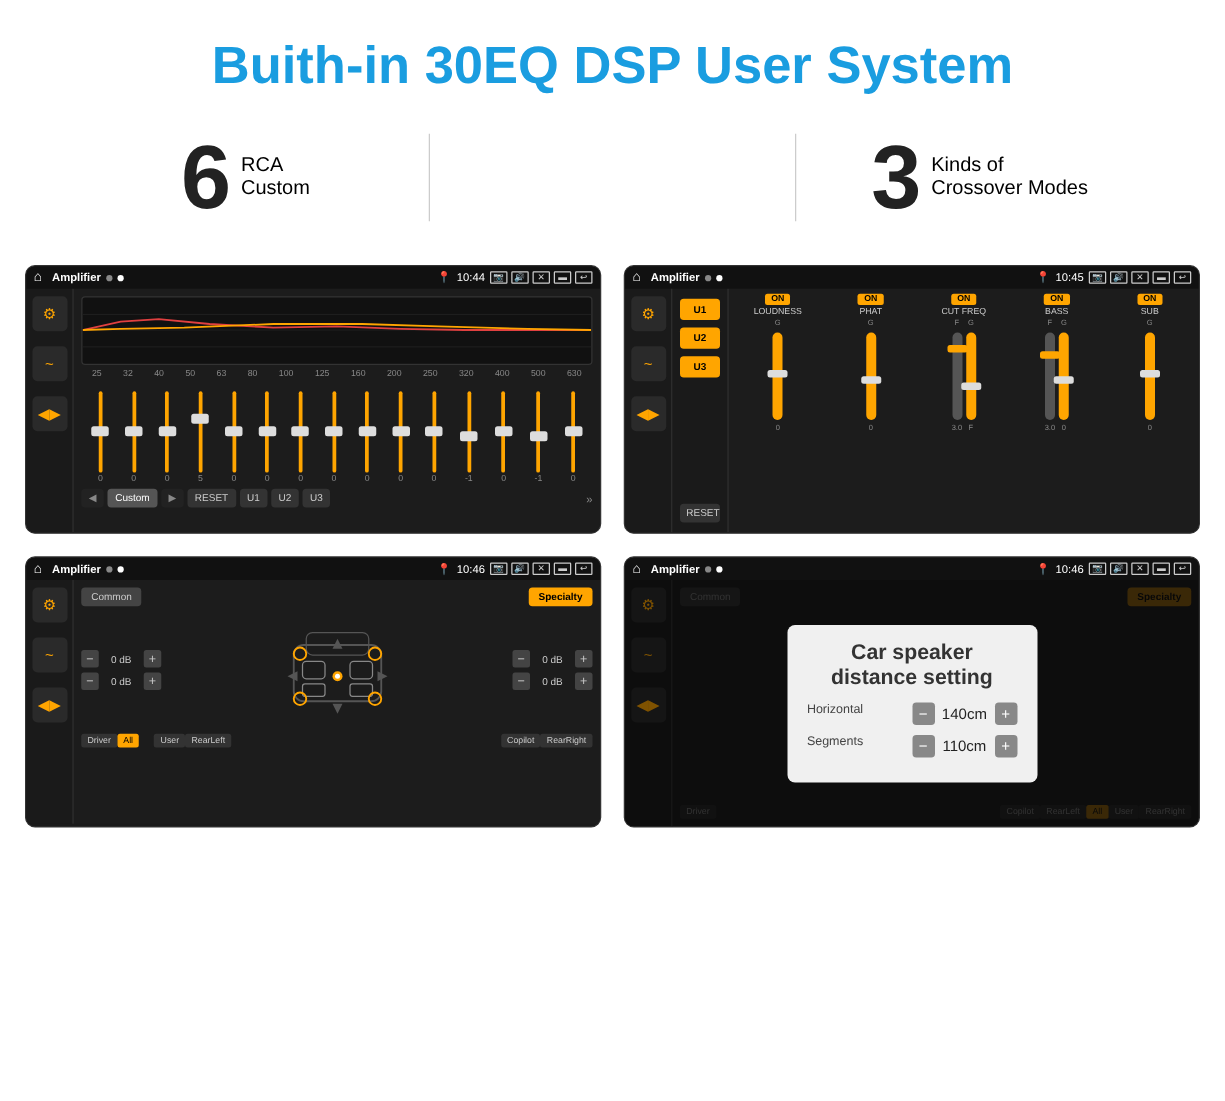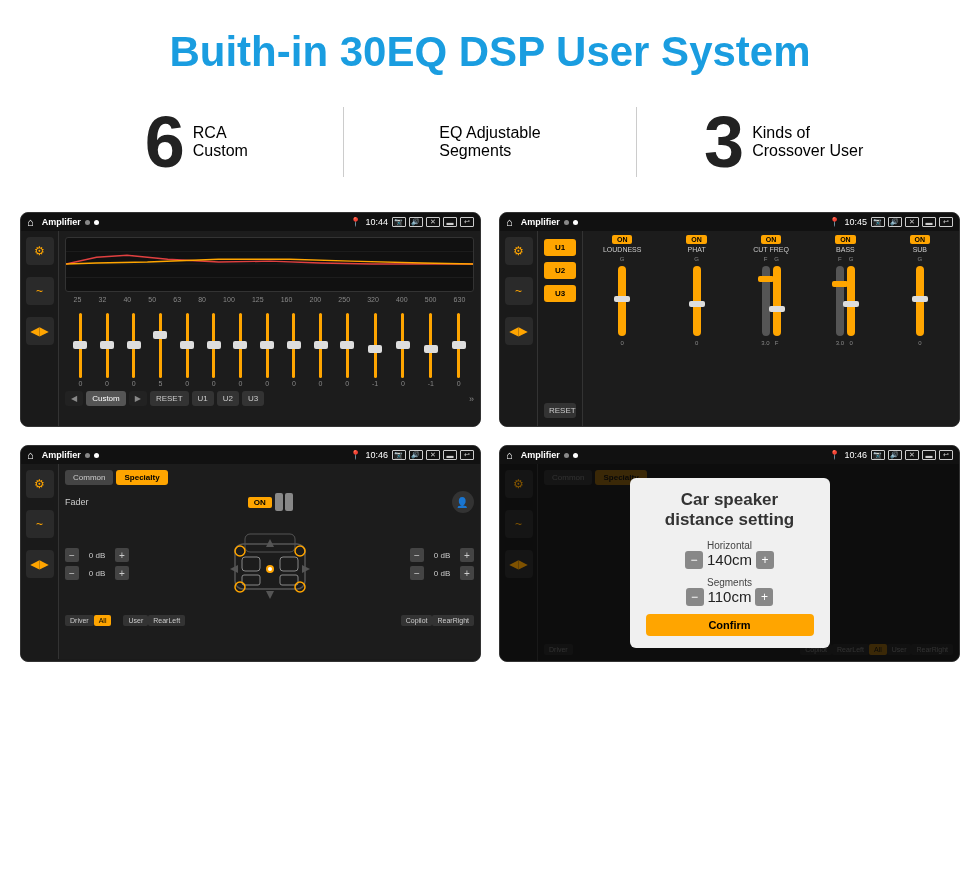--- a/index.html
+++ b/index.html
@@ -300,20 +300,21 @@
     .fader-main {
       flex: 1;
       background: #1c1c1c;
       padding: 6px;
     }
 
     .fader-tabs {
       display: flex;
       gap: 3px;
       margin-bottom: 6px;
+      justify-content: space-between;
     }
 
     .fader-tab {
       background: #444;
       color: #ccc;
       font-size: 8px;
       padding: 3px 8px;
       border-radius: 3px;
     }
 
@@ -407,24 +408,22 @@
     .dialog-title {
       font-size: 17px;
       font-weight: bold;
       color: #333;
       margin-bottom: 10px;
       text-align: center;
     }
 
     .dialog-row {
       display: flex;
-      align-items: center;
       justify-content: space-between;
       margin-bottom: 8px;
-      flex-direction: column;
     }
 
     .dialog-row-label {
       font-size: 10px;
       color: #444;
     }
 
     .dialog-stepper {
       display: flex;
       align-items: center;
@@ -438,21 +437,21 @@
       border-radius: 3px;
       display: flex;
       align-items: center;
       justify-content: center;
       color: #fff;
       font-size: 12px;
       cursor: pointer;
     }
 
     .dialog-stepper-val {
-      font-size: 15px;
+      font-size: 12px;
       color: #222;
       min-width: 40px;
       text-align: center;
     }
 
     .dialog-confirm-btn {
       background: #ffa500;
       color: #000;
       font-weight: bold;
       font-size: 11px;
@@ -477,31 +476,27 @@
 <div class="stats-row">
   <div class="stat-item">
     <span class="stat-number">6</span>
     <div>
       <div>RCA</div>
       <div>Custom</div>
     </div>
   </div>
   <div class="stat-divider"></div>
   <div class="stat-item">
-    <div>
-      <div>EQ Adjustable</div>
-      <div>Segments</div>
-    </div>
   </div>
   <div class="stat-divider"></div>
   <div class="stat-item">
     <span class="stat-number">3</span>
     <div>
       <div>Kinds of</div>
-      <div>Crossover User</div>
+      <div>Crossover Modes</div>
     </div>
   </div>
 </div>
 
 <div class="screenshots-grid">
 
   <div class="screen-card">
     <div class="status-bar">
       <span class="home-icon">⌂</span>
       <span class="app-name">Amplifier</span>
@@ -795,31 +790,20 @@
       <div class="left-sidebar">
         <div class="sidebar-btn">⚙</div>
         <div class="sidebar-btn">~</div>
         <div class="sidebar-btn">◀▶</div>
       </div>
       <div class="fader-main">
         <div class="fader-tabs">
           <div class="fader-tab">Common</div>
           <div class="fader-tab active">Specialty</div>
         </div>
-        <div class="fader-header">
-          <span class="fader-label">Fader</span>
-          <div style="display:flex;align-items:center;gap:3px;">
-            <span class="fader-on">ON</span>
-            <div style="display:flex;gap:2px;">
-              <div style="width:8px;height:18px;background:#888;border-radius:2px;"></div>
-              <div style="width:8px;height:18px;background:#888;border-radius:2px;"></div>
-            </div>
-          </div>
-          <div style="width:22px;height:22px;background:#333;border-radius:50%;display:flex;align-items:center;justify-content:center;color:#fff;font-size:10px;">👤</div>
-        </div>
 
         <div style="display:flex;align-items:center;justify-content:space-between;gap:6px;">
           <div style="display:flex;flex-direction:column;gap:4px;">
             <div class="db-control">
               <div class="db-minus">−</div>
               <span style="font-size:8px;color:#ccc;min-width:30px;text-align:center;">0 dB</span>
               <div class="db-plus">+</div>
             </div>
             <div class="db-control">
               <div class="db-minus">−</div>
@@ -935,19 +919,18 @@
             </div>
           </div>
           <div class="dialog-row">
             <span class="dialog-row-label">Segments</span>
             <div class="dialog-stepper">
               <div class="dialog-stepper-btn">−</div>
               <span class="dialog-stepper-val">110cm</span>
               <div class="dialog-stepper-btn">+</div>
             </div>
           </div>
-          <div class="dialog-confirm-btn">Confirm</div>
         </div>
       </div>
     </div>
   </div>
 
 </div>
 
 </body></html>

